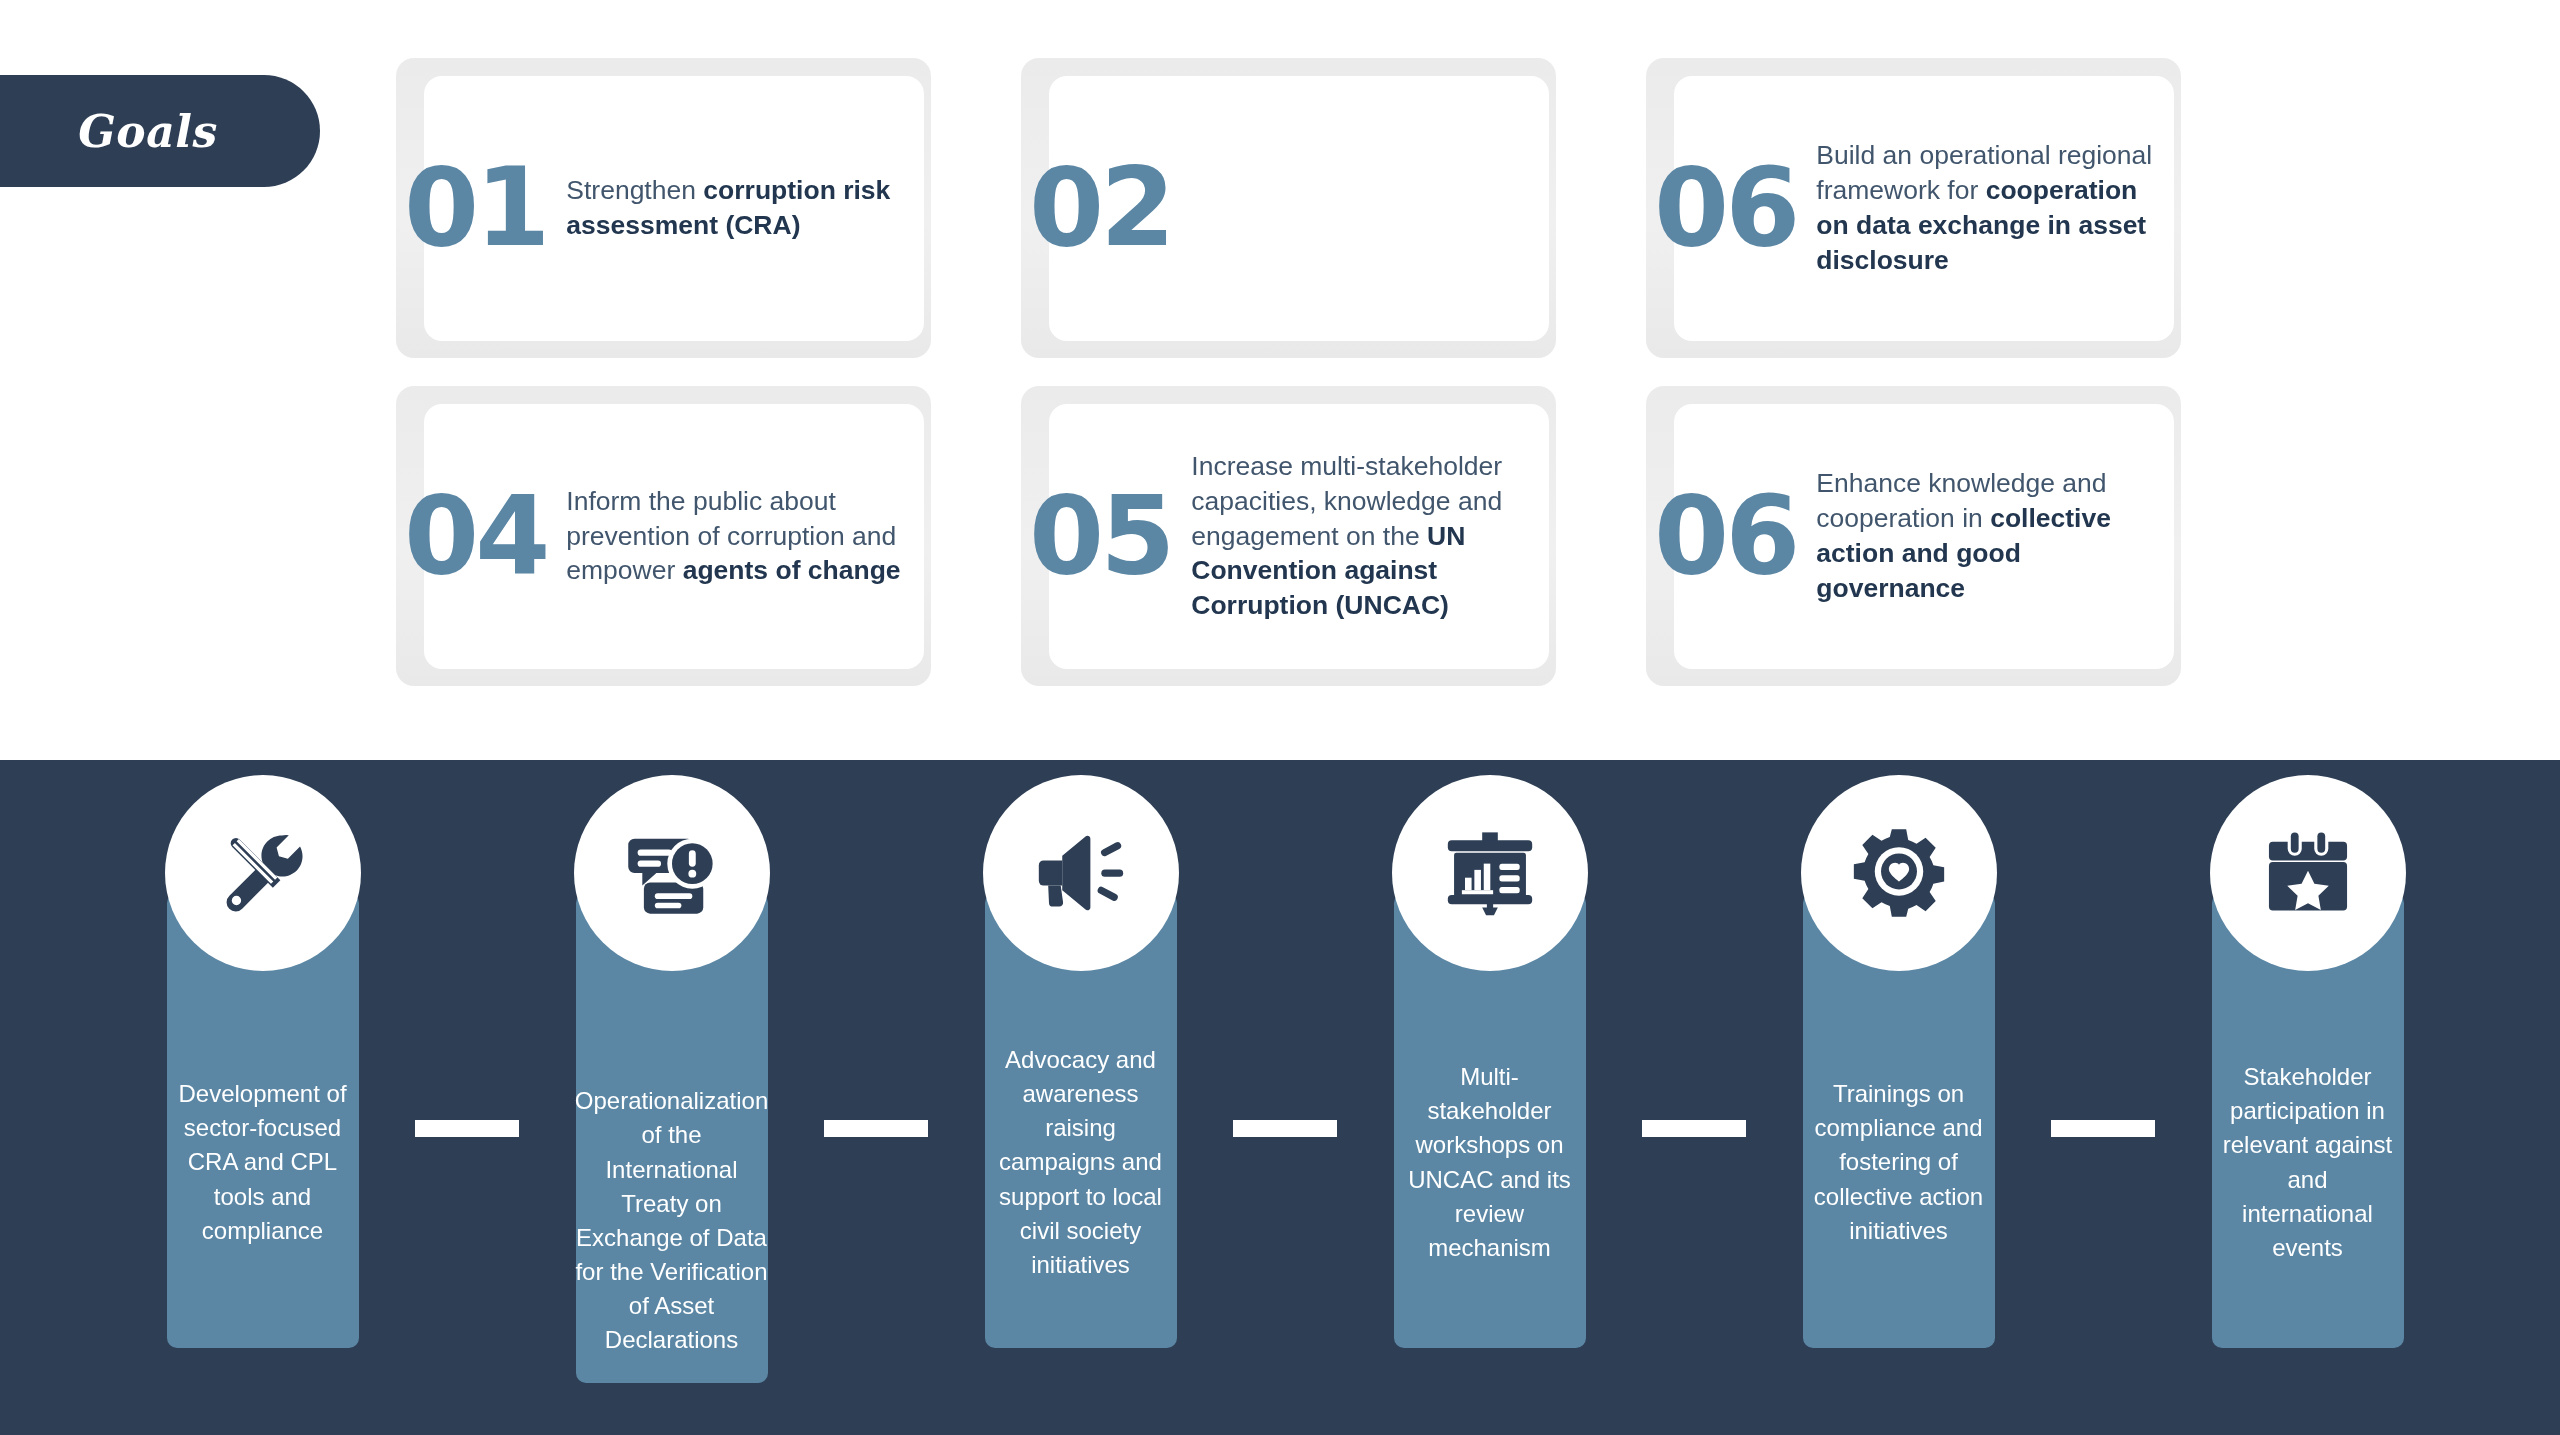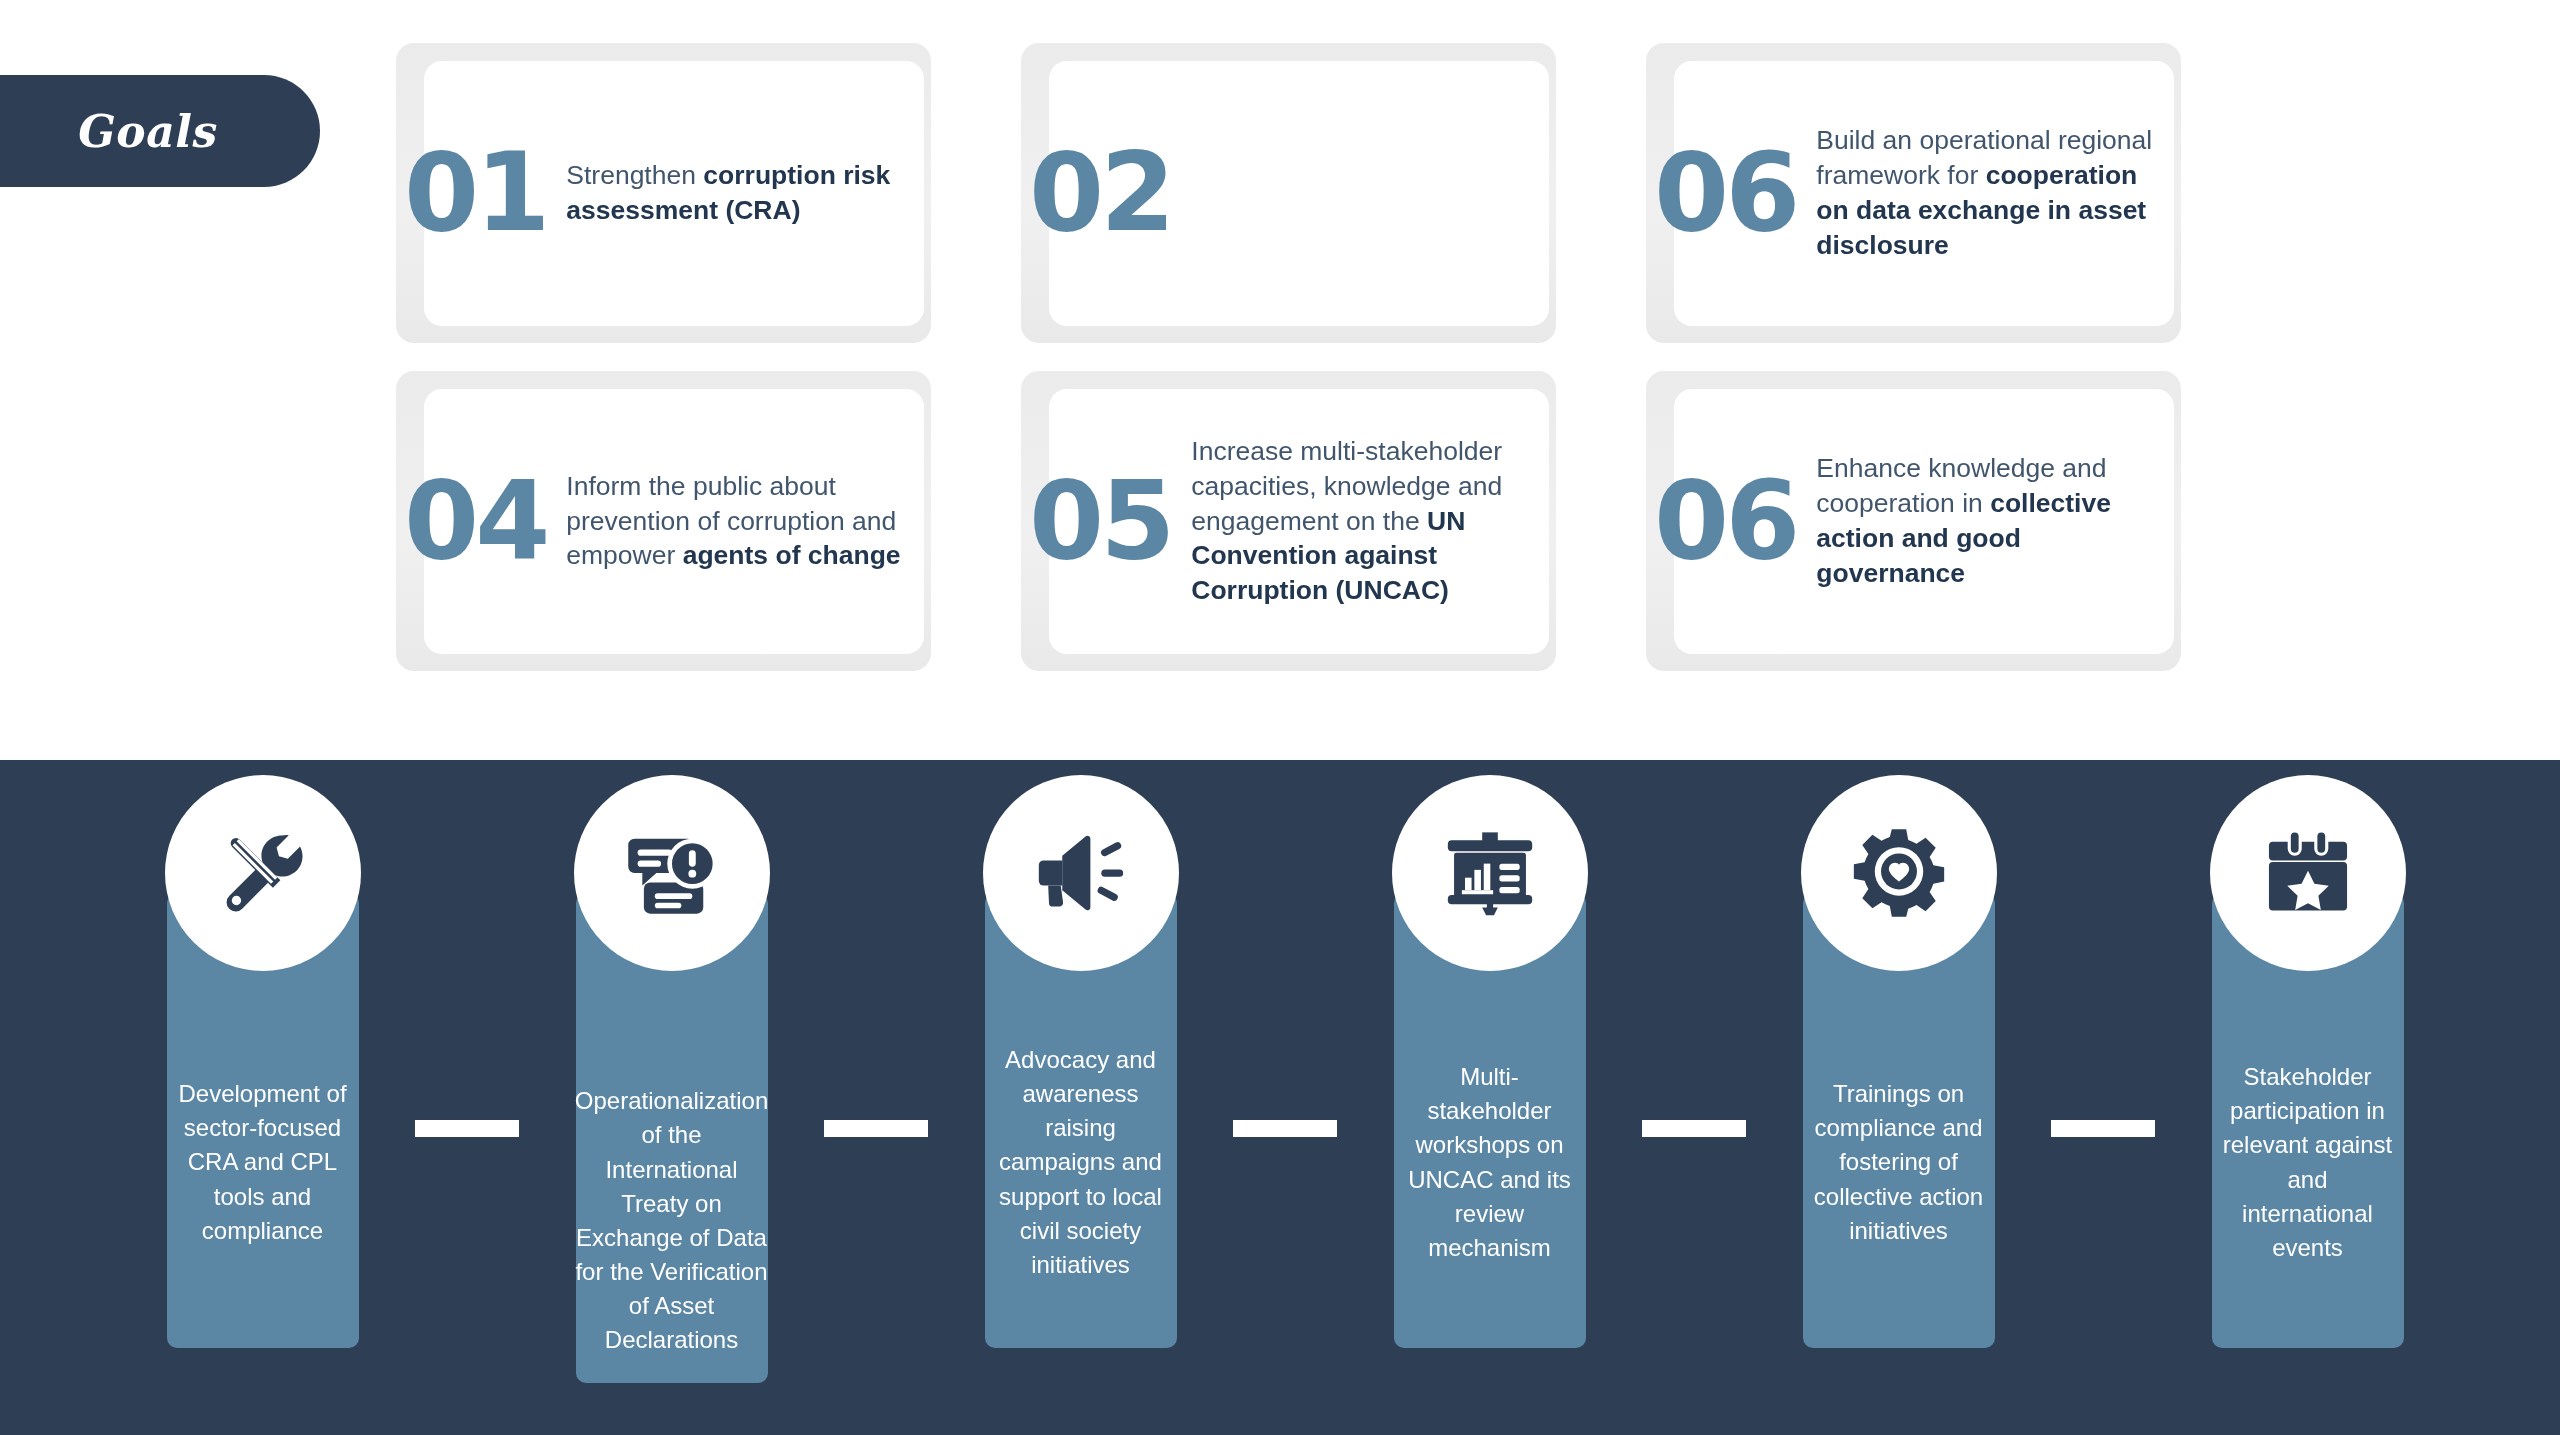--- a/index.html
+++ b/index.html
@@ -37,21 +37,21 @@
     font-style: italic;
     font-weight: 700;
     font-size: 44px;
     color: #ffffff;
     letter-spacing: 0.5px;
     padding-right: 24px;
   }
 
   .goals-grid {
     position: absolute;
-    left: 396px; top: 43px;
+    left: 396px; top: 58px;
     width: 1790px;
   }
   .goals-row {
     display: flex;
     gap: 90px;
     margin-bottom: 28px;
   }
 
   .goal-card-wrap {
     position: relative;

